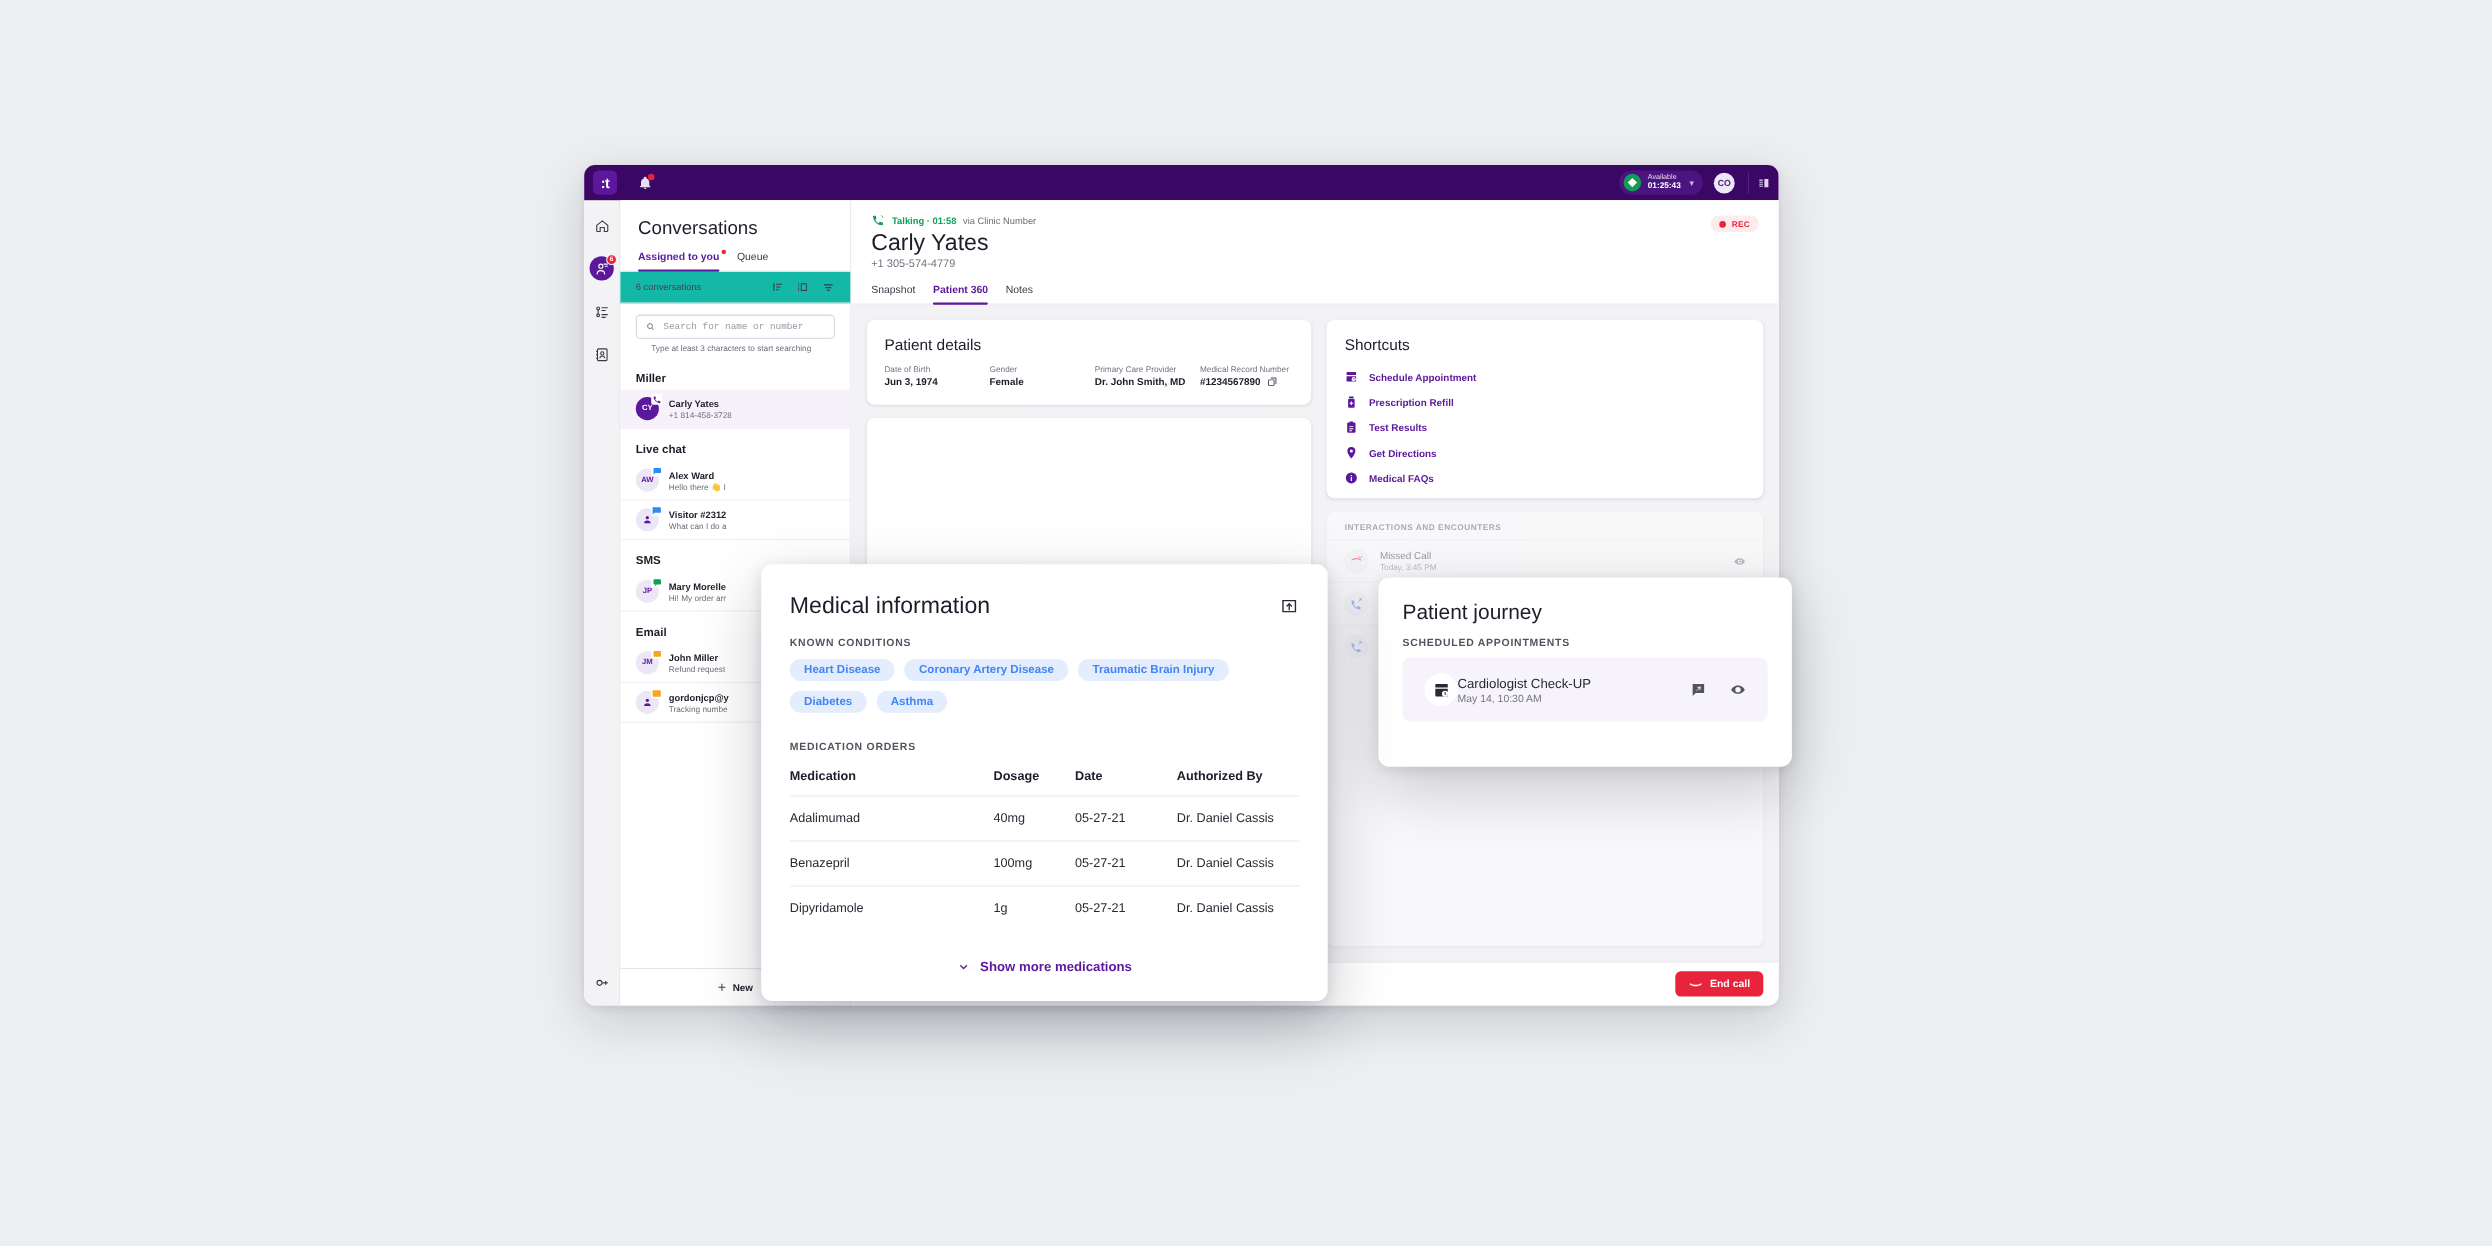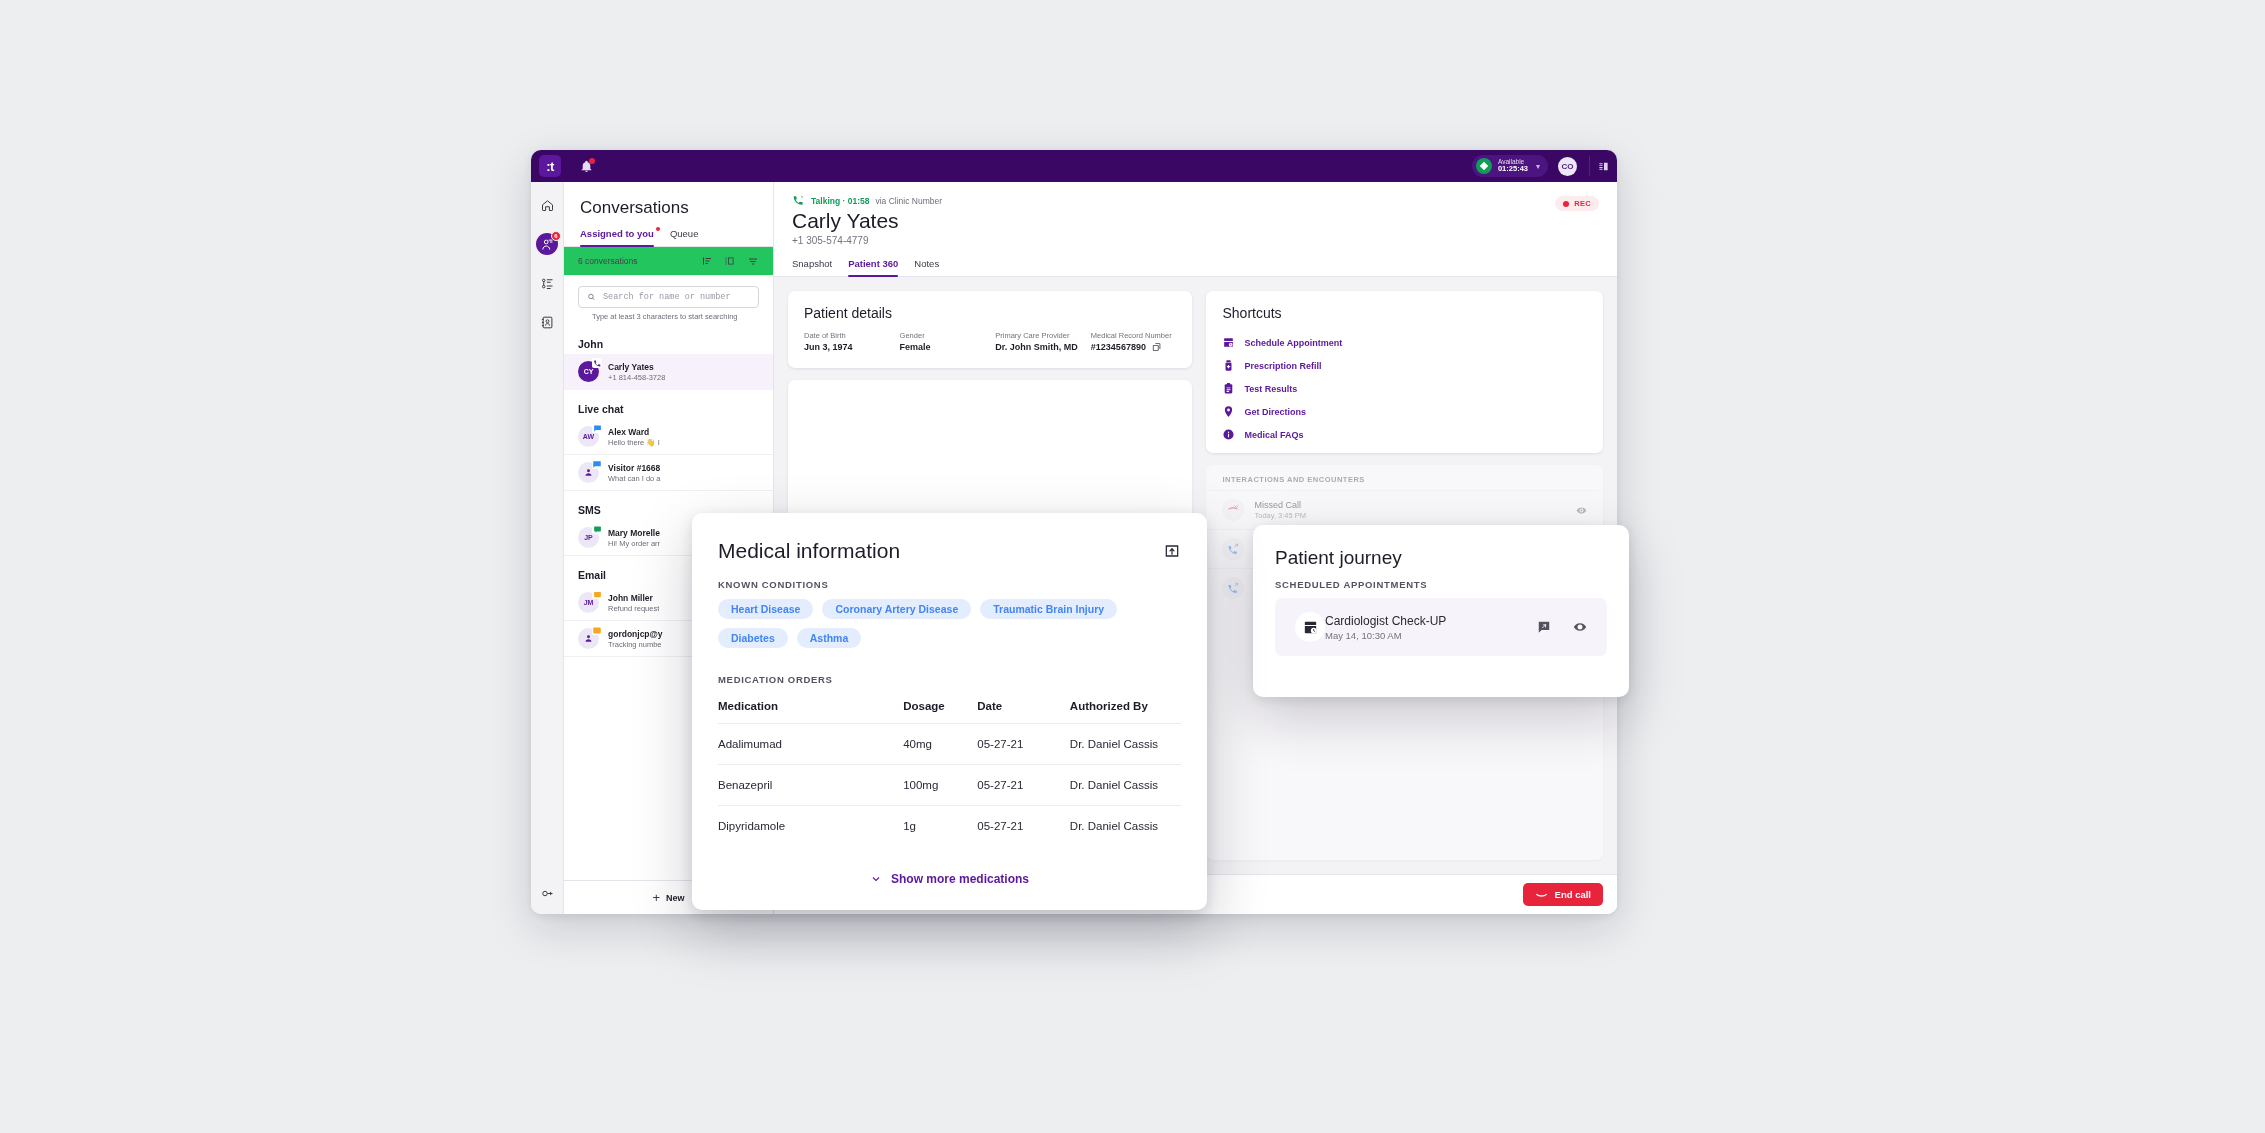--- a/index.html
+++ b/index.html
@@ -76,21 +76,21 @@
     display: flex; flex-direction: column; position: relative; }
   .conv-title { font-size: 17px; color: #1f1c29; padding: 16px 16px 10px; }
   .conv-tabs { display: flex; gap: 16px; padding: 0 16px; border-bottom: 1px solid #e6e4ea;
     position: relative; }
   .conv-tab { font-size: 9.5px; color: #3c3a45; padding-bottom: 7px; position: relative; }
   .conv-tab.active { color: #5b189c; font-weight: 700; }
   .conv-tab.active::after { content:''; position: absolute; left: 0; right: 0; bottom: -1px;
     height: 2.5px; background: #5b189c; border-radius: 2px; }
   .tab-dot { position: absolute; top: -1px; right: -6px; width: 4px; height: 4px;
     background: #e8243c; border-radius: 50%; }
-  .conv-meta { display: flex; align-items: center; padding: 8px 14px; background: #22c55e;
+  .conv-meta { display: flex; align-items: center; padding: 8px 14px; background: #14b8a6;
     border-bottom: 1px solid #eeedf1; }
   .conv-meta span { font-size: 8.5px; color: #45424f; }
   .conv-meta .icons { margin-left: auto; display: flex; gap: 11px; }
   .conv-meta .icons svg { width: 12px; height: 12px; fill: #3c3a45; }
   .search-wrap { padding: 10px 14px 4px; }
   .search-box { display: flex; align-items: center; gap: 7px; border: 1px solid #d6d4dc;
     border-radius: 4px; height: 22px; padding: 0 8px; }
   .search-box svg { width: 10px; height: 10px; fill: none; stroke: #55525f; stroke-width: 1.8; }
   .search-box input { border: none; outline: none; font-size: 8.5px; color: #1f1c29;
     font-family: Liberation Mono, monospace; width: 100%; background: transparent; }
@@ -327,21 +327,21 @@
           <div class="search-box">
             <svg viewBox="0 0 24 24">
                 <circle cx="10.5" cy="10.5" r="6"></circle>
                 <path d="M15 15l4.5 4.5"></path>
               </svg>
             <input type="text" placeholder="Search for name or number" style="">
           </div>
           <div class="search-hint">Type at least 3 characters to start searching</div>
         </div>
 
-        <div class="chan-head">John</div>
+        <div class="chan-head">Miller</div>
         <div class="conv-item selected">
           <div class="av voice">
             <span>CY</span>
             <span class="av-badge">
               <svg viewBox="0 0 24 24" style="fill:#5b189c">
                   <path d="M6.6 10.8a13 13 0 0 0 5.6 5.6l1.9-1.9c.3-.3.7-.4 1-.2 1.1.4 2.3.6 3.5.6a1 1 0 0 1 1 1V19a1 1 0 0 1-1 1A16 16 0 0 1 3 5a1 1 0 0 1 1-1h3.1a1 1 0 0 1 1 1c0 1.2.2 2.4.6 3.5.1.3 0 .7-.2 1z"></path>
                 </svg>
             </span>
           </div>
           <div class="conv-txt">
@@ -371,21 +371,21 @@
                 <circle cx="12" cy="8" r="3.2"></circle>
                 <path d="M5.5 19c0-3.3 2.9-5.3 6.5-5.3s6.5 2 6.5 5.3z"></path>
               </svg>
             <span class="av-badge">
               <svg viewBox="0 0 24 24" style="fill:#2c8cf5">
                   <path d="M3 4h18v12H7l-4 4z"></path>
                 </svg>
             </span>
           </div>
           <div class="conv-txt">
-            <div class="conv-name">Visitor #1668</div>
+            <div class="conv-name">Visitor #2312</div>
             <div class="conv-sub">What can I do a</div>
           </div>
         </div>
 
         <div class="chan-head">SMS</div>
         <div class="conv-item">
           <div class="av chat">
             <span>JP</span>
             <span class="av-badge">
               <svg viewBox="0 0 24 24" style="fill:#0f9d58">

